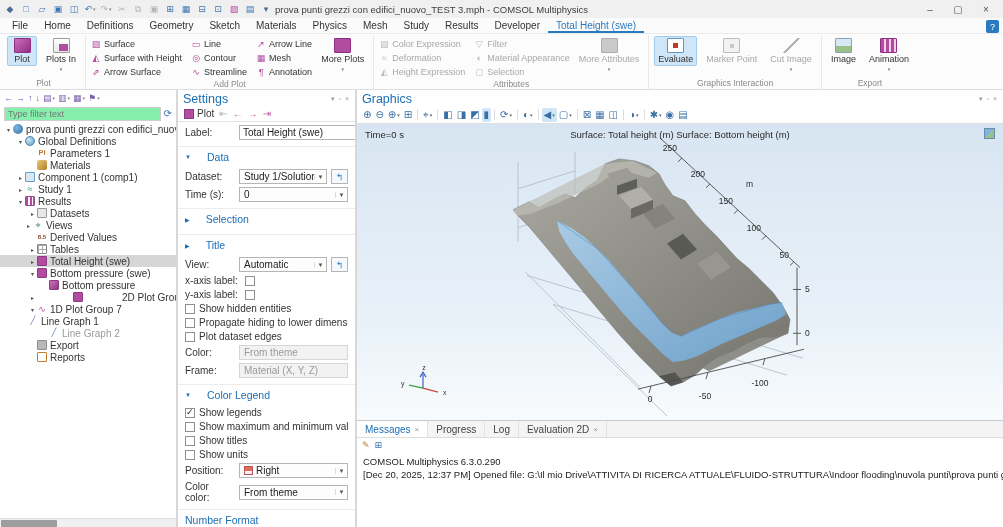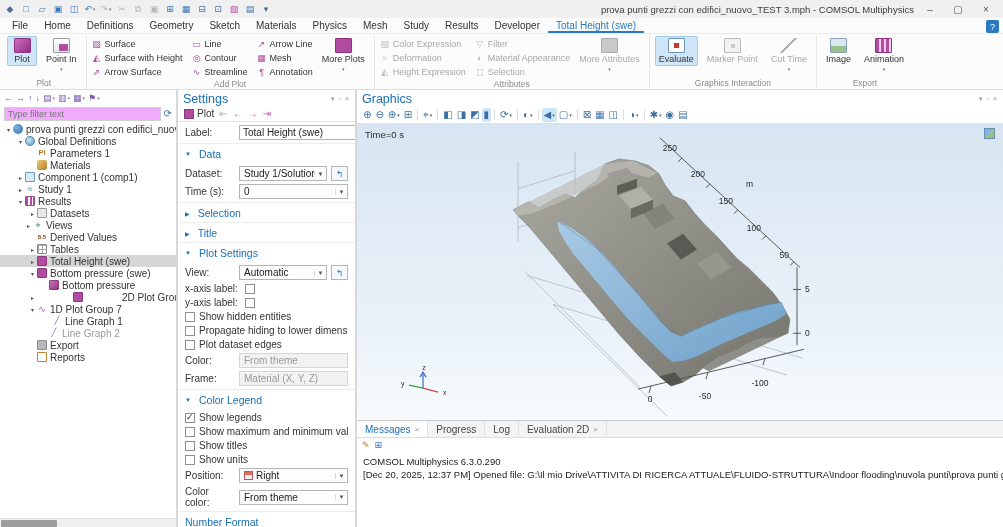--- a/index.html
+++ b/index.html
@@ -7,21 +7,21 @@
   body{font-family:"Liberation Sans","DejaVu Sans",sans-serif;font-size:11px;background:#fff;color:#333;position:relative}
 
   
   .titlebar{height:18px;background:#f0f0f0;display:flex;align-items:center;padding:0 3px;gap:2px}
   .qat{display:flex;align-items:center;gap:2px}
   .qat-icon{width:14px;height:14px;display:flex;align-items:center;justify-content:center;font-size:9px;color:#4a6e96;border-radius:2px}
   .qat-icon.grayed{color:#b5b5b5}
   .qat-icon.blue{color:#3a76b4}
   .qat-icon.magenta{color:#b14ca0}
   .qat-icon.dd::after{content:"▾";font-size:5px;color:#888;margin-left:1px}
-  .title-text{flex:1;text-align:right;font-size:9.5px;color:#3c3c3c;white-space:nowrap;overflow:hidden}
+  .title-text{flex:1;text-align:left;font-size:9.5px;color:#3c3c3c;white-space:nowrap;overflow:hidden}
   .win-controls{display:flex;gap:0;margin-left:auto}
   .win-btn{width:28px;height:16px;display:flex;align-items:center;justify-content:center;font-size:10px;color:#555}
 
   
   .tabrow{height:16px;background:#fbfbfb;display:flex;align-items:stretch;padding-left:4px;position:relative;border-bottom:1px solid #ebebeb}
   .tab{padding:0 8px;font-size:10px;color:#333;display:flex;align-items:center;white-space:nowrap}
   .tab.contextual{color:#2a7ac0;box-shadow:inset 0 -2px 0 #2a7ac0}
   .help-btn{position:absolute;right:4px;top:2px;width:13px;height:13px;background:#2a7ac0;color:#fff;font-size:9px;display:flex;align-items:center;justify-content:center;border-radius:2px}
 
   
@@ -61,21 +61,21 @@
   #graphics-panel{flex:1;min-width:0}
   .phead{display:flex;align-items:center;height:16px;padding:1px 5px 0 5px;flex:0 0 16px}
   .phead-title{color:#1a6eb5;font-size:12.5px}
   .phead-ctrl{margin-left:auto;color:#9a9a9a;font-size:7px;letter-spacing:1px;white-space:nowrap}
 
   
   .mb-toolbar{display:flex;align-items:center;gap:3px;height:15px;padding:0 4px;flex:0 0 15px}
   .mb-ico{color:#7b5fae;font-size:9px;display:flex;align-items:center}
   .mb-ico.dd::after{content:"▾";font-size:5px;color:#888;margin-left:1px}
   .filter-row{display:flex;align-items:center;gap:3px;padding:1px 4px;flex:0 0 17px}
-  .filter-row input{flex:1;height:14px;border:1px solid #cfcfcf;font-size:9px;padding:0 3px;color:#555;background:#f0abfc;font-family:inherit}
+  .filter-row input{flex:1;height:14px;border:1px solid #cfcfcf;font-size:9px;padding:0 3px;color:#555;background:#86efac;font-family:inherit}
   .filter-refresh{color:#3a76b4;font-size:10px}
   .tree{flex:1;overflow:hidden;padding-top:1px}
   .tree-row{display:flex;align-items:center;height:12px;white-space:nowrap;overflow:hidden;font-size:10px}
   .tree-row.selected{background:#d6d6d6}
   .tree-row.dim span:last-child{color:#9a9a9a}
   .tw{width:9px;flex:0 0 9px;font-size:6px;color:#555;text-align:center}
   .tree-row[data-arrow="v"] .tw::before{content:"▾"}
   .tree-row[data-arrow=">"] .tw::before{content:"▸"}
   .tree-ico{width:10px;height:10px;flex:0 0 10px;margin-right:3px;border-radius:1px;font-size:7px;line-height:10px;text-align:center}
   .ico-root{background:radial-gradient(circle at 35% 35%,#7fb4dc,#2e6ea8);border-radius:50%}
@@ -108,21 +108,21 @@
   .set-body{flex:1;overflow:hidden;font-size:10px}
   .srow{display:flex;align-items:center;margin:3px 7px;gap:4px}
   .slabel{width:50px;flex:0 0 50px;color:#333;font-size:10px}
   .sinput{flex:1;height:15px;border:1px solid #b5b5b5;background:#fff;font-size:10px;padding:0 3px;color:#222;font-family:inherit}
   .sselect{flex:1;height:15px;border:1px solid #b5b5b5;background:#fdfdfd;display:flex;align-items:center;padding:0 0 0 4px;color:#222;min-width:0}
   .sselect .val{flex:1;white-space:nowrap;overflow:hidden}
   .sselect .arr{flex:0 0 12px;text-align:center;border-left:1px solid #dcdcdc;color:#555;font-size:6px}
   .sselect.disabled{background:#f2f2f2;border-color:#d5d5d5}
   .sselect.disabled .val{color:#9a9a9a}
   .sbtn{width:17px;height:15px;flex:0 0 17px;border:1px solid #b5b5b5;background:#f5f9fd;color:#2a7ac0;font-size:9px;display:flex;align-items:center;justify-content:center}
-  .sec{display:flex;align-items:center;gap:8px;padding:4px 7px 3px 7px;color:#1a6eb5;font-size:10.5px;border-top:1px solid #ececec;margin-top:0}
+  .sec{display:flex;align-items:center;gap:16px;padding:4px 7px 3px 7px;color:#1a6eb5;font-size:10.5px;border-top:1px solid #ececec;margin-top:6px}
   .sec .sarrow{font-size:6px}
   .check-row{display:flex;align-items:center;gap:4px;margin:3px 7px}
   .cb{width:10px;height:10px;flex:0 0 10px;border:1px solid #8f8f8f;background:#fff;position:relative}
   .check-row.checked .cb::after{content:"✓";position:absolute;top:-2px;left:0;font-size:9px;color:#222}
   .cb-label{font-size:10px;color:#333;white-space:nowrap;overflow:hidden}
   .mini-pos-ico{width:9px;height:9px;background:linear-gradient(#e26a5a 50%,#f0f0f0 50%);border:1px solid #b55;flex:0 0 9px;margin-right:3px}
 
   
   .gtoolbar{display:flex;align-items:center;height:17px;padding:0 4px;flex:0 0 17px}
   .gico{display:flex;align-items:center;padding:0 2px;height:14px;color:#3a6ea5;font-size:10px;border-radius:2px}
@@ -223,21 +223,21 @@
 
 <div class="ribbon">
   <div class="rgroup">
     <div class="rgroup-body">
       <div class="bigbtn selected">
         <span class="bicon bi-plot"></span>
         <span>Plot</span>
       </div>
       <div class="bigbtn">
         <span class="bicon bi-plotin"></span>
-        <span>Point In</span>
+        <span>Plots In</span>
         <span class="dd">▾</span>
       </div>
     </div>
     <div class="rgroup-label">Plot</div>
   </div>
 
   <div class="rgroup">
     <div class="rgroup-body">
       <div class="plot-list">
 
@@ -345,21 +345,21 @@
       <div class="bigbtn selected">
         <span class="bicon bi-evaluate"></span>
         <span>Evaluate</span>
       </div>
       <div class="bigbtn grayed">
         <span class="bicon bi-marker"></span>
         <span>Marker Point</span>
       </div>
       <div class="bigbtn grayed">
         <span class="bicon bi-cutline"></span>
-        <span>Cut Time</span>
+        <span>Cut Image</span>
         <span class="dd">▾</span>
       </div>
     </div>
     <div class="rgroup-label">Graphics Interaction</div>
   </div>
 
   <div class="rgroup" style="border-right:none">
     <div class="rgroup-body">
       <div class="bigbtn">
         <span class="bicon bi-image"></span>
@@ -483,21 +483,21 @@
           <span class="tree-ico ico-plot2d"></span>
           <span>2D Plot Group 6</span>
         </div>
 
         <div class="tree-row" data-arrow="v" style="padding-left: 28px;">
           <span class="tw"></span>
           <span class="tree-ico ico-plot1d"></span>
           <span>1D Plot Group 7</span>
         </div>
 
-        <div class="tree-row" data-arrow="" style="padding-left: 43px;">
+        <div class="tree-row" data-arrow="" style="padding-left: 19px;">
           <span class="tw"></span>
           <span class="tree-ico ico-linegraph"></span>
           <span>Line Graph 1</span>
         </div>
 
         <div class="tree-row dim" data-arrow="" style="padding-left: 40px;">
           <span class="tw"></span>
           <span class="tree-ico ico-linegraph"></span>
           <span>Line Graph 2</span>
         </div>
@@ -566,24 +566,20 @@
 
       <div class="sec">
         <span class="sarrow">▶</span>
         <span>Selection</span>
       </div>
       <div class="sec">
         <span class="sarrow">▶</span>
         <span>Title</span>
       </div>
 
-      <div class="sec">
-        <span class="sarrow">▼</span>
-        <span>Plot Settings</span>
-      </div>
       <div class="srow">
         <span class="slabel">View:</span>
         <span class="sselect">
           <span class="val">Automatic</span>
           <span class="arr">▼</span>
         </span>
         <span class="sbtn">↰</span>
       </div>
       <div class="srow">
         <span class="slabel" style="width:56px;flex-basis:56px">x-axis label:</span>
@@ -708,20 +704,21 @@
         <span class="gico sep"></span>
         <span class="gico dd">◑</span>
         <span class="gico sep"></span>
         <span class="gico dd">✱</span>
         <span class="gico">◉</span>
         <span class="gico">▤</span>
     </div>
 
     <div class="plot-area">
       <span class="plot-time">Time=0 s</span>
+      <span class="plot-title">Surface: Total height (m)  Surface: Bottom height (m)</span>
       <span class="plot-corner-icon"></span>
 
       <svg viewBox="0 0 646 297" preserveAspectRatio="none">
         <defs>
           <linearGradient id="terGrad" x1="0" y1="0" x2="1" y2="1">
             <stop offset="0" stop-color="#a9a9a2"></stop>
               <stop offset="1" stop-color="#74746d"></stop>
           </linearGradient>
           <linearGradient id="watGrad" x1="0" y1="0" x2="1" y2="1">
             <stop offset="0" stop-color="#a9cde8"></stop>

